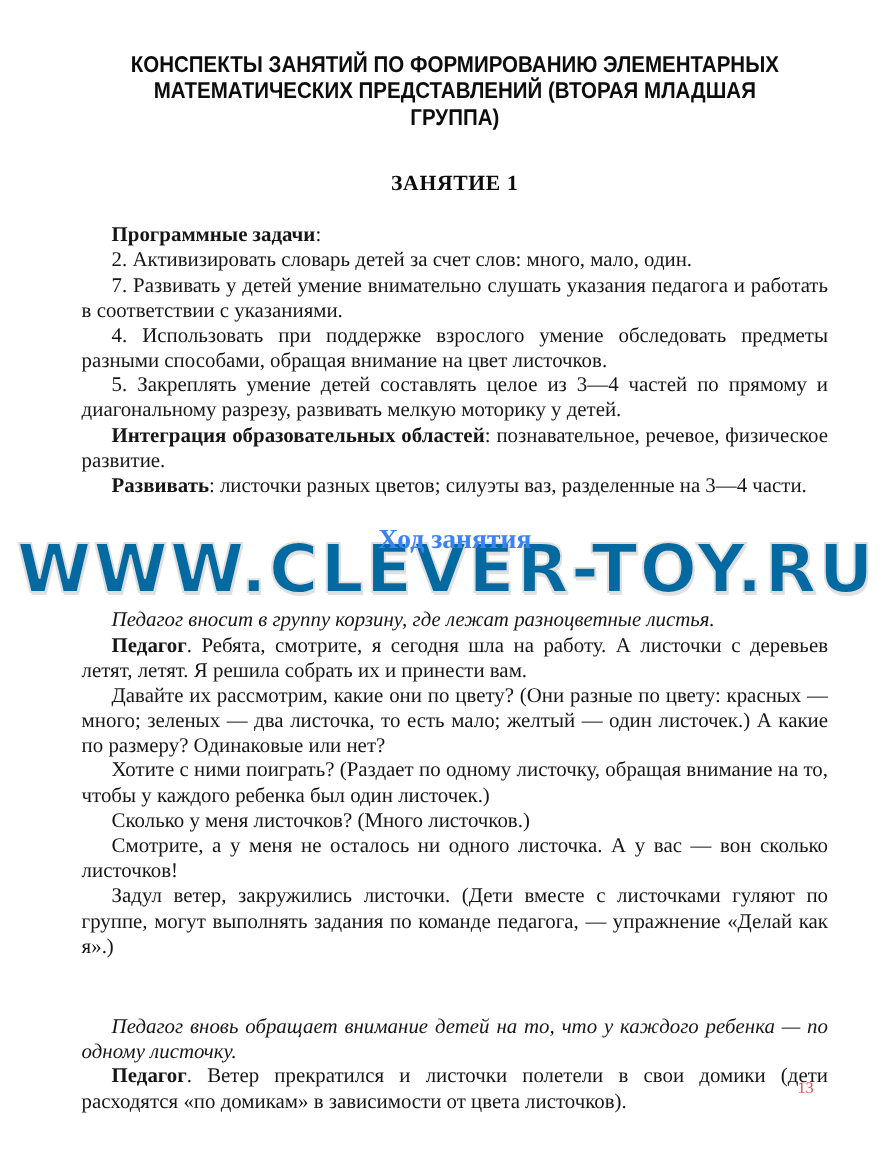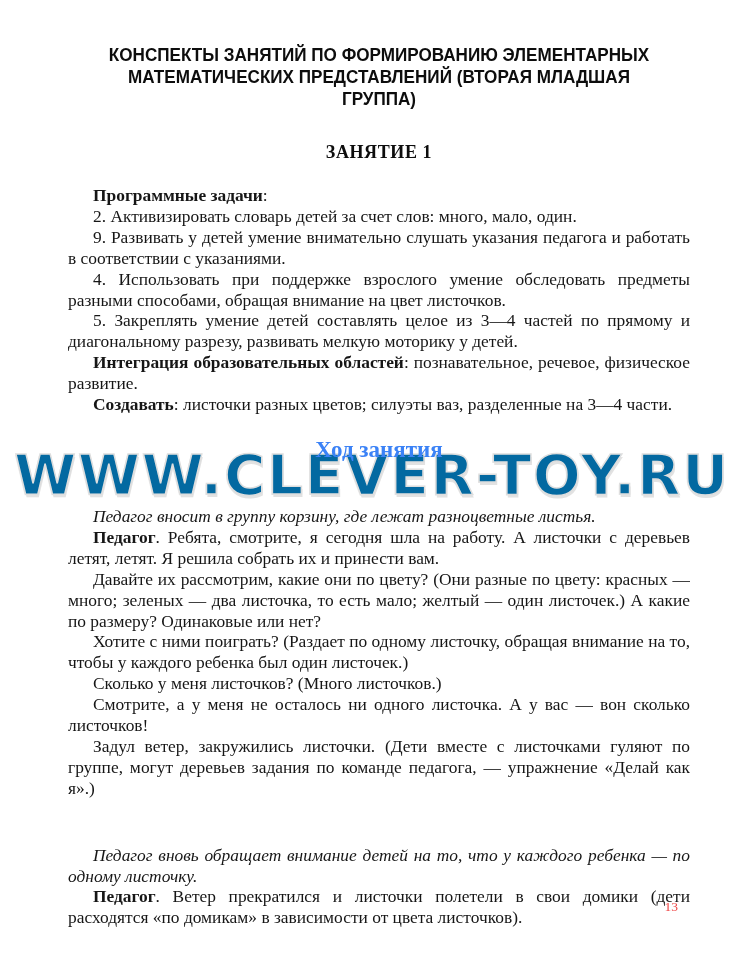--- a/index.html
+++ b/index.html
@@ -97,37 +97,37 @@
     <h1 class="book-title">КОНСПЕКТЫ ЗАНЯТИЙ ПО ФОРМИРОВАНИЮ ЭЛЕМЕНТАРНЫХ
 МАТЕМАТИЧЕСКИХ ПРЕДСТАВЛЕНИЙ (ВТОРАЯ МЛАДШАЯ ГРУППА)</h1>
 
     <h2 class="lesson-title">ЗАНЯТИЕ 1</h2>
 
     <div class="body-text">
 
       <div id="program-paras">
           <p class="para"><b>Программные задачи</b>:</p>
           <p class="para">2. Активизировать словарь детей за счет слов: много, мало, один.</p>
-          <p class="para">9. Развивать у детей умение внимательно слушать указания педагога и работать в соответствии с указаниями.</p>
+          <p class="para">7. Развивать у детей умение внимательно слушать указания педагога и работать в соответствии с указаниями.</p>
           <p class="para">4. Использовать при поддержке взрослого умение обследовать предметы разными способами, обращая внимание на цвет листочков.</p>
           <p class="para">5. Закреплять умение детей составлять целое из 3—4 частей по прямому и диагональному разрезу, развивать мелкую моторику у детей.</p>
           <p class="para"><b>Интеграция образовательных областей</b>: познавательное, речевое, физическое развитие.</p>
-          <p class="para"><b>Создавать</b>: листочки разных цветов; силуэты ваз, разделенные на 3—4 части.</p>
+          <p class="para"><b>Развивать</b>: листочки разных цветов; силуэты ваз, разделенные на 3—4 части.</p>
         </div>
 
       <h3 class="flow-heading">Ход занятия</h3>
 
       <div id="flow-paras">
           <p class="para italic">Педагог вносит в группу корзину, где лежат разноцветные листья.</p>
           <p class="para"><b>Педагог</b>. Ребята, смотрите, я сегодня шла на работу. А листочки с деревьев летят, летят. Я решила собрать их и принести вам.</p>
           <p class="para">Давайте их рассмотрим, какие они по цвету? (Они разные по цвету: красных — много; зеленых — два листочка, то есть мало; желтый — один листочек.) А какие по размеру? Одинаковые или нет?</p>
           <p class="para">Хотите с ними поиграть? (Раздает по одному листочку, обращая внимание на то, чтобы у каждого ребенка был один листочек.)</p>
           <p class="para">Сколько у меня листочков? (Много листочков.)</p>
           <p class="para">Смотрите, а у меня не осталось ни одного листочка. А у вас — вон сколько листочков!</p>
-          <p class="para">Задул ветер, закружились листочки. (Дети вместе с листочками гуляют по группе, могут деревьев задания по команде педагога, — упражнение «Делай как я».)</p>
+          <p class="para">Задул ветер, закружились листочки. (Дети вместе с листочками гуляют по группе, могут выполнять задания по команде педагога, — упражнение «Делай как я».)</p>
           <p class="para italic">Педагог вновь обращает внимание детей на то, что у каждого ребенка — по одному листочку.</p>
           <p class="para"><b>Педагог</b>. Ветер прекратился и листочки полетели в свои домики (дети расходятся «по домикам» в зависимости от цвета листочков).</p>
         </div>
 
     </div>
   </div>
 
   <div class="page-number">13</div>
 
 </div>

